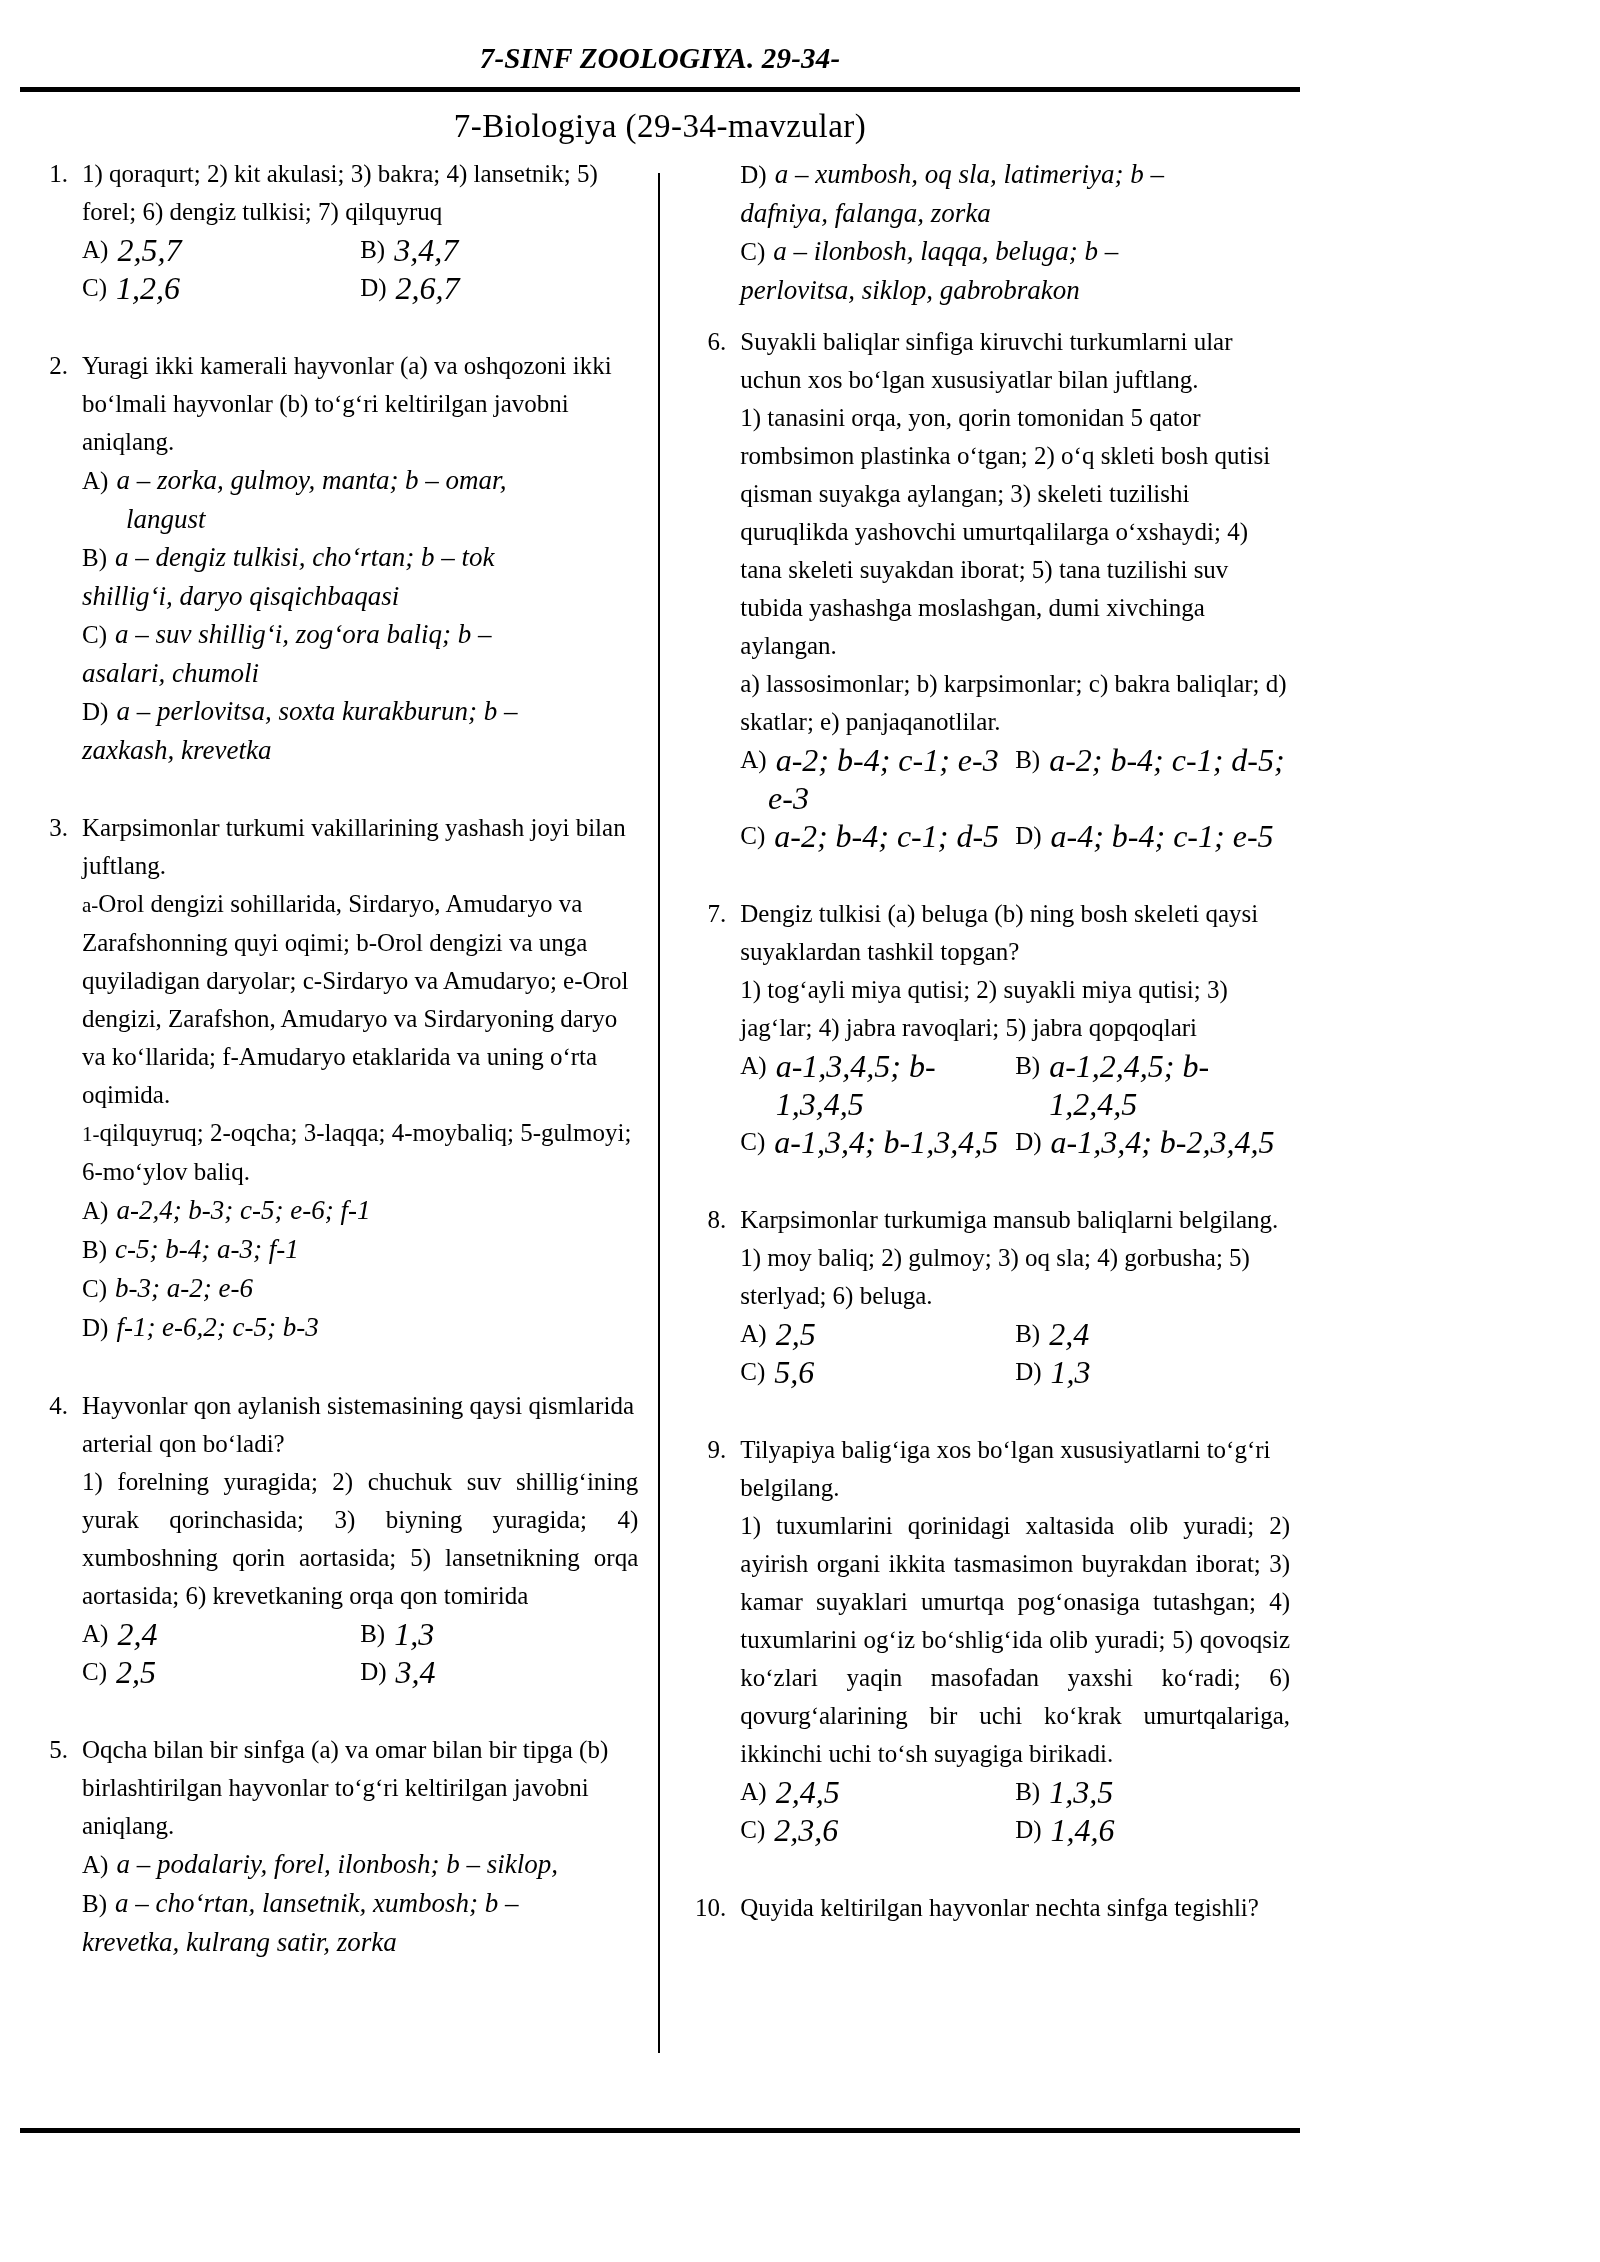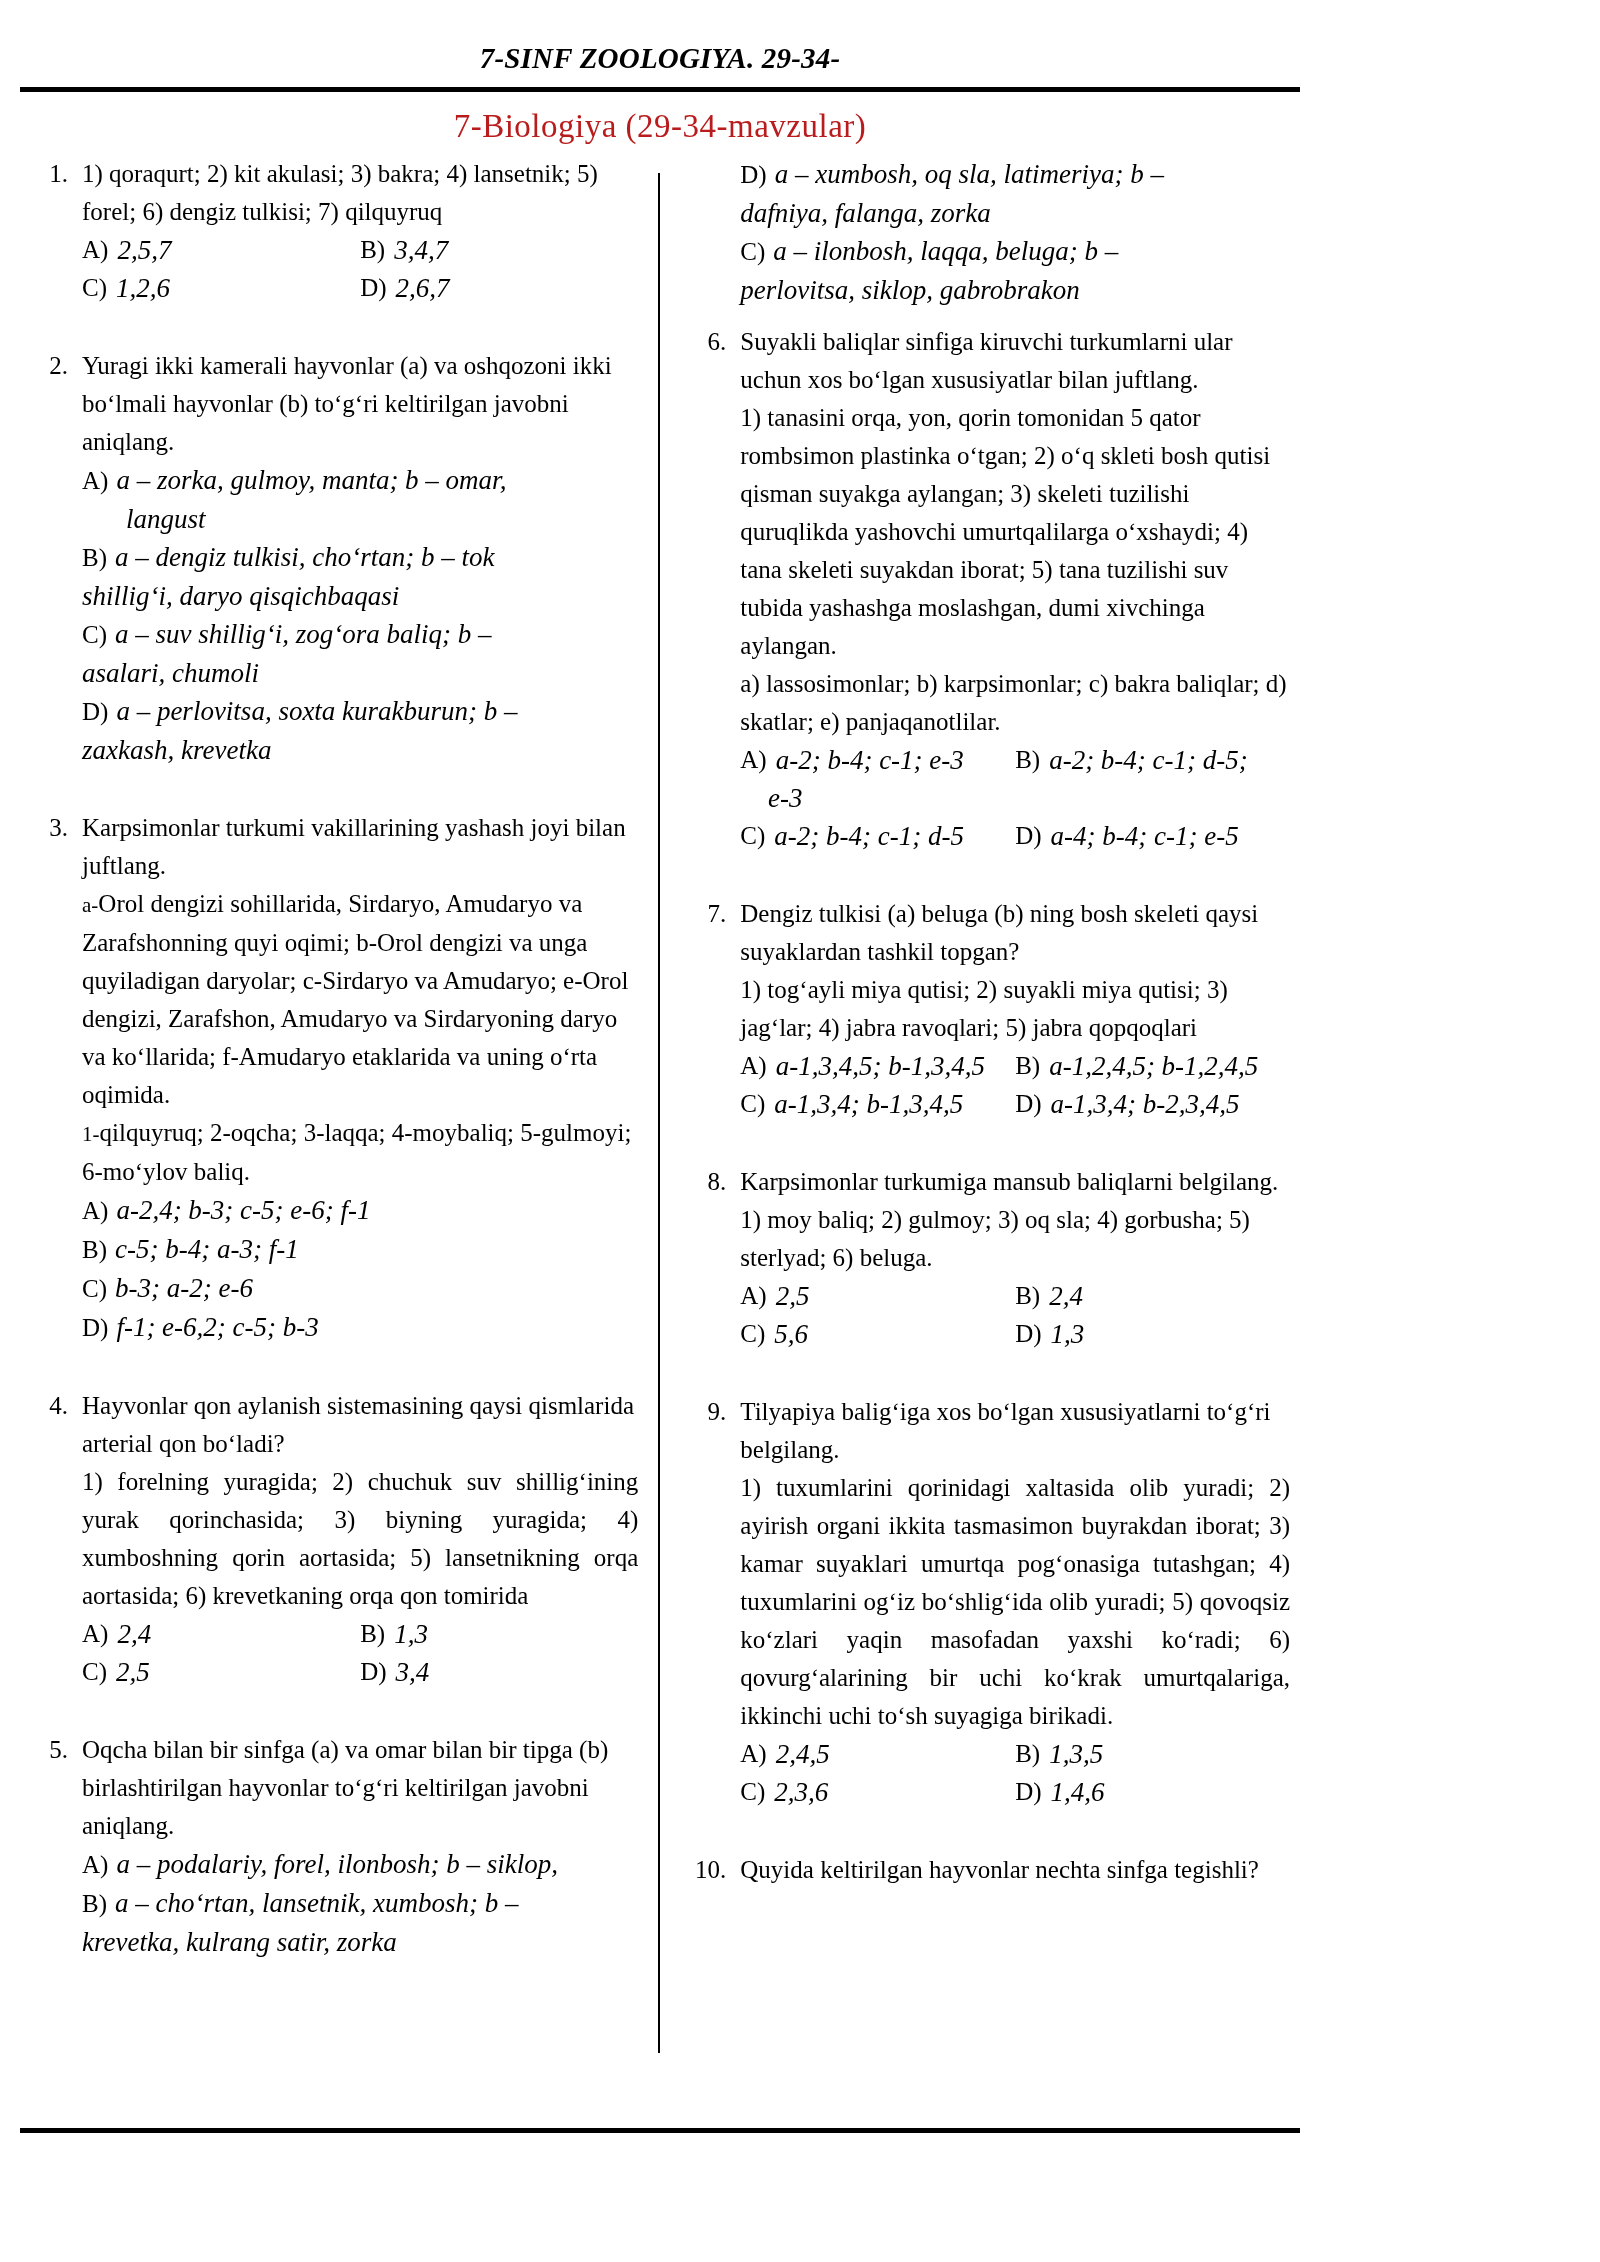--- a/index.html
+++ b/index.html
@@ -33,21 +33,21 @@
     padding-bottom: 12px;
   }
   .rule-top {
     border-top: 4px solid #000;
     border-bottom: 1px solid #000;
     height: 0;
     margin: 0 -10px 0 -10px;
   }
   .doc-title {
     text-align: center;
-    color: #b91c1c;
+    color: #000000;
     font-size: 33px;
     font-weight: normal;
     letter-spacing: 0.5px;
     padding-top: 16px;
     padding-bottom: 10px;
   }
   
   .columns {
     display: flex;
     align-items: flex-start;
@@ -104,21 +104,21 @@
     line-height: 38px;
     display: flex;
   }
   .opt-letter {
     flex: 0 0 auto;
     padding-right: 9px;
     font-style: normal;
   }
   .opt-val {
     font-style: italic;
-    font-size: 27px;
+    font-size: 32px;
   }
   .opt-block {
     font-size: 25px;
     line-height: 38px;
   }
   .opt-block .opt-letter { display: inline; padding-right: 8px; }
   .opt-block .opt-val {
     font-style: italic;
     font-size: 27px;
   }

